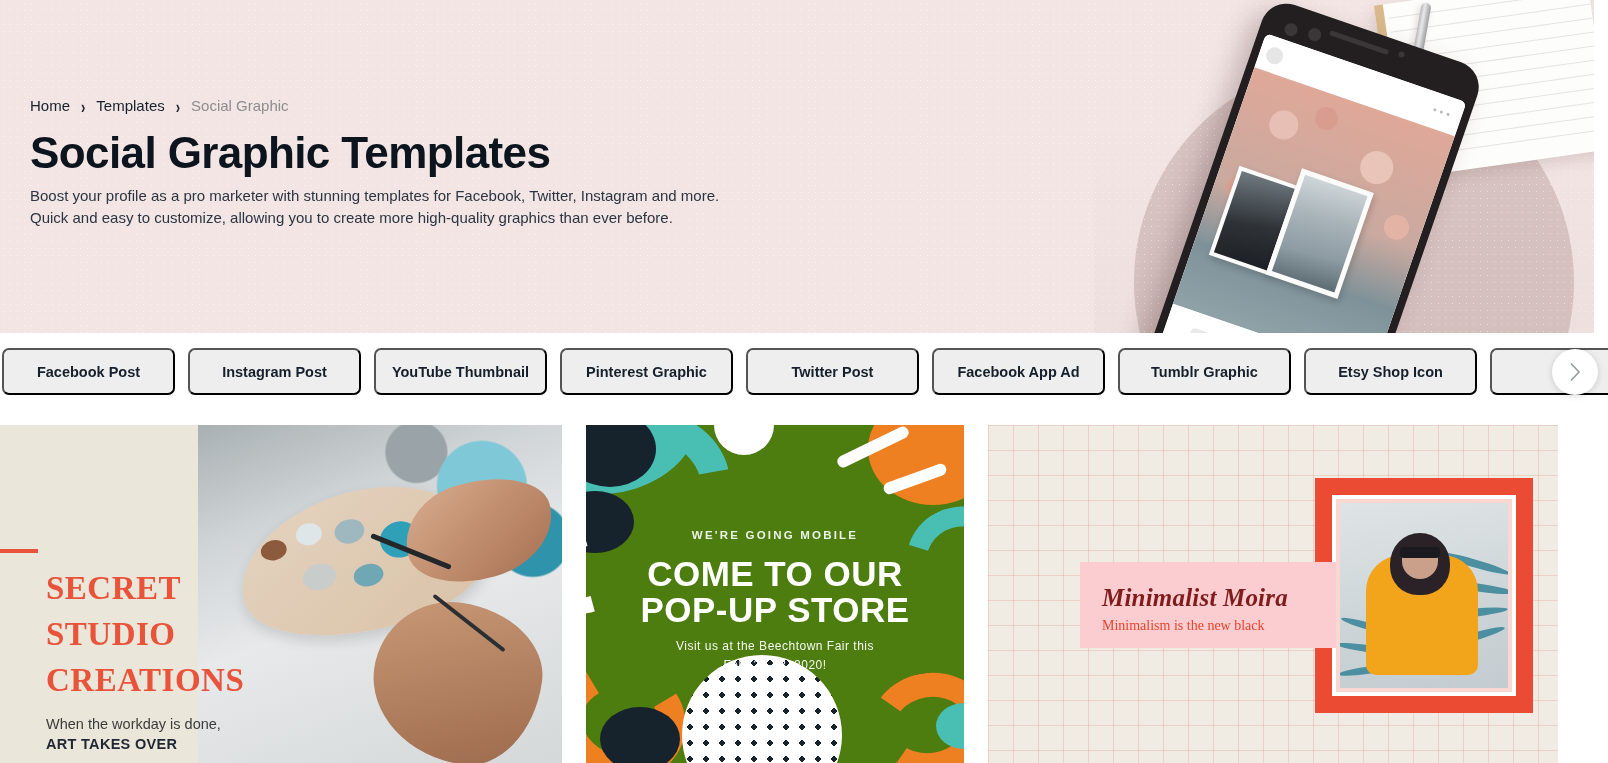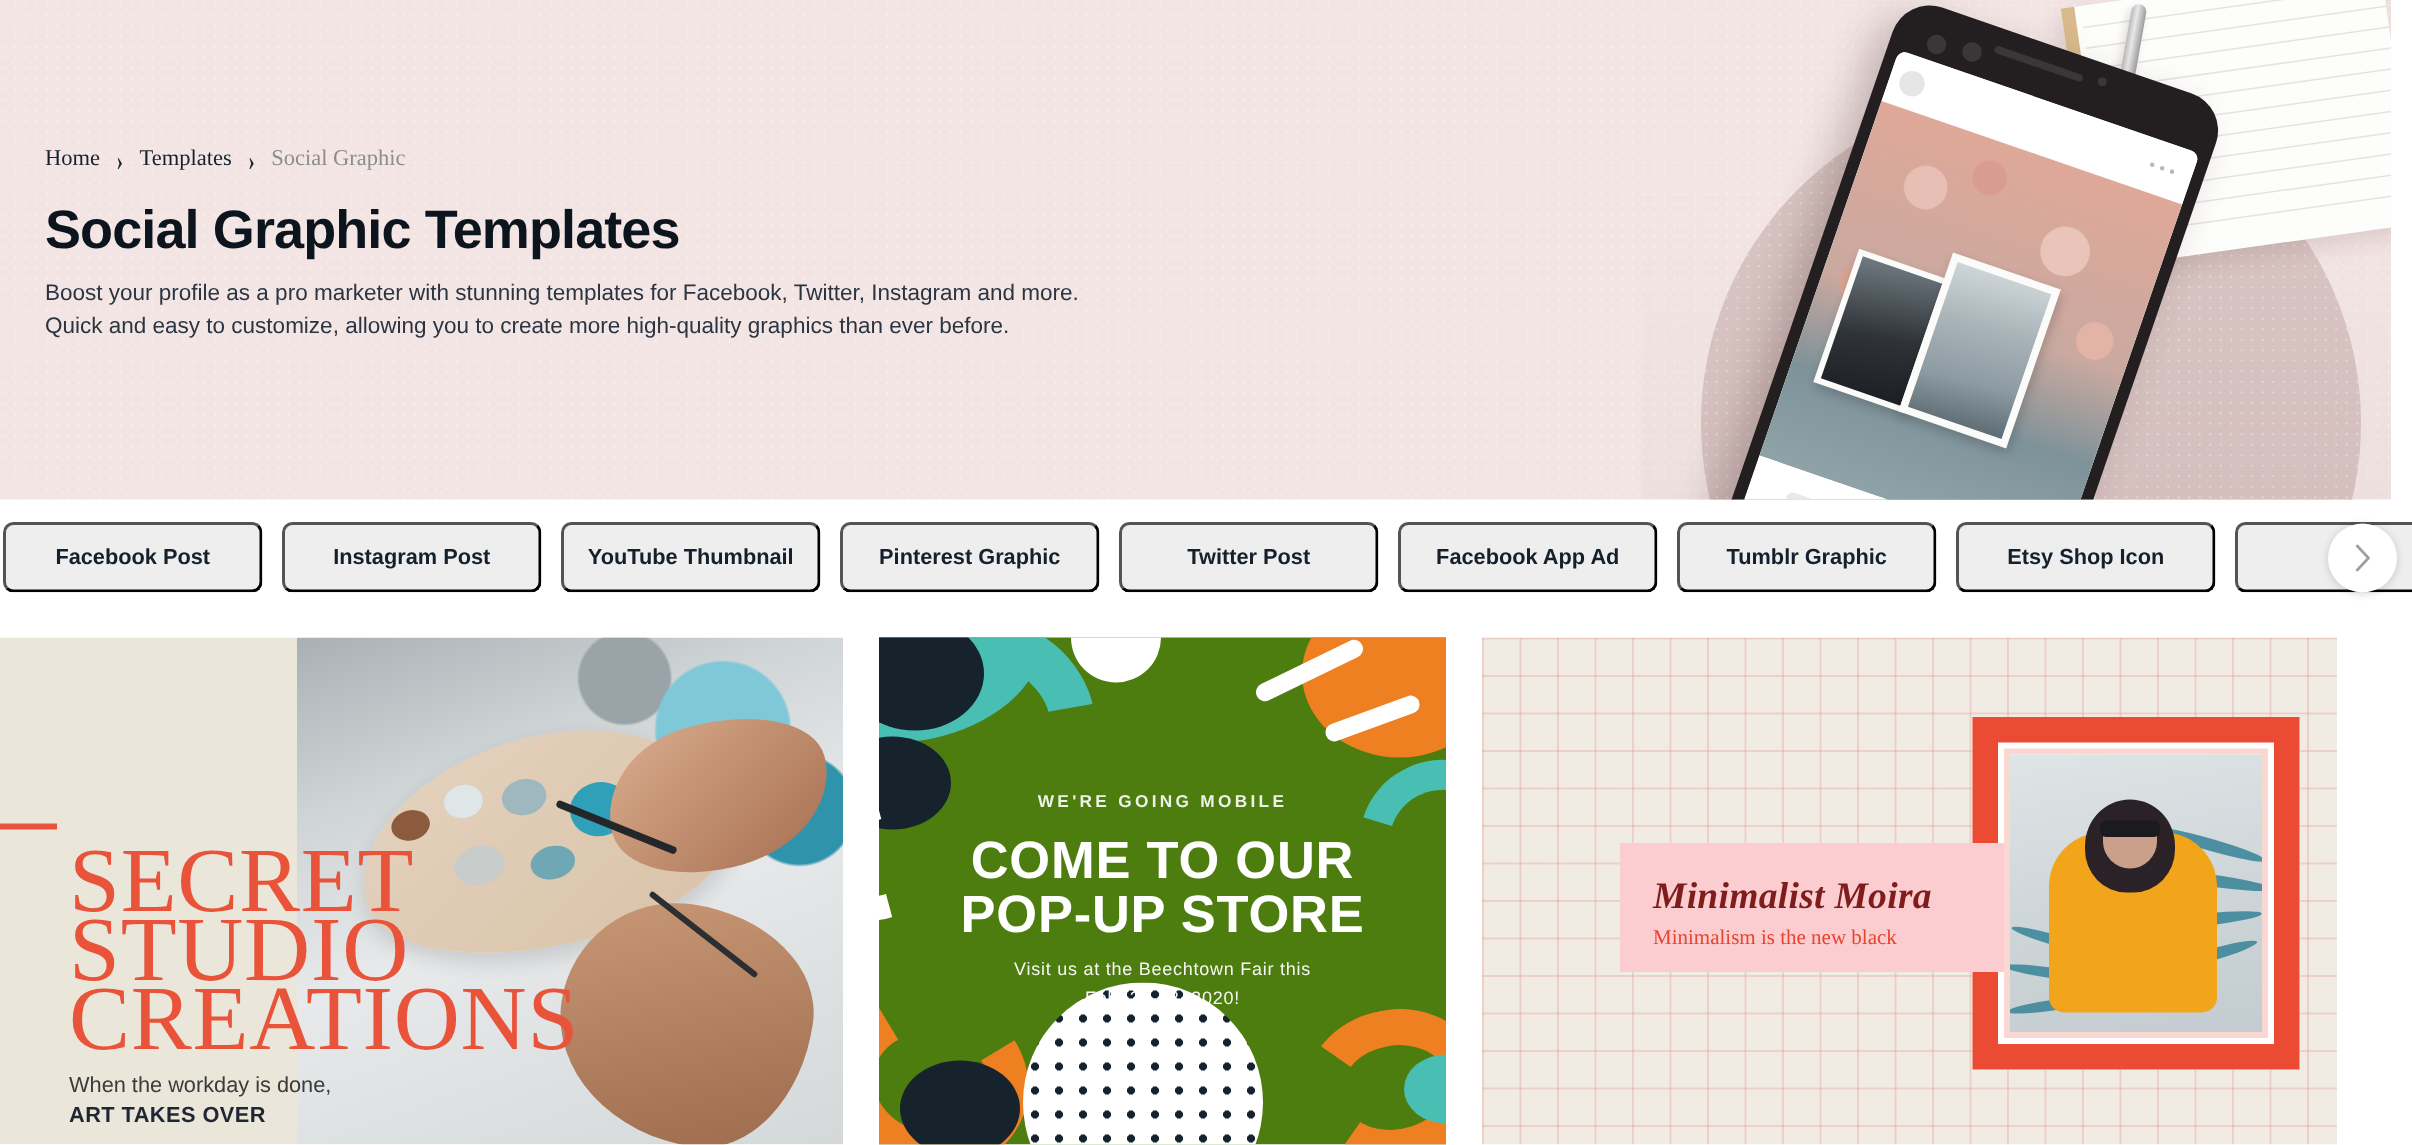--- a/index.html
+++ b/index.html
@@ -22,27 +22,27 @@
     position: absolute; inset: 0;
     background-image:
       radial-gradient(rgba(255,255,255,.55) 0.6px, transparent 0.7px),
       radial-gradient(rgba(255,255,255,.35) 0.5px, transparent 0.6px);
     background-size: 7px 7px, 11px 11px;
     background-position: 0 0, 3px 4px;
     pointer-events: none;
   }
   .hero-copy { position: absolute; left: 30px; top: 96px; z-index: 6; }
 
-  .breadcrumb { display: flex; align-items: center; gap: 11px; font-size: 15px; line-height: 20px; font-family: Liberation Serif, serif; }
+  .breadcrumb { display: flex; align-items: center; gap: 11px; font-size: 15px; line-height: 20px; }
   .crumb { color: #16212e; }
   .crumb.current { color: #8d8d8d; }
   .crumb-sep { color: #16212e; font-size: 13px; font-weight: bold; line-height: 1; transform: scaleY(1.45); }
 
   .page-title {
-    font-size: 36px; font-weight: bold; color: #0c141d;
+    font-size: 44px; font-weight: bold; color: #0c141d;
     letter-spacing: -0.6px; margin-top: 15px; line-height: 44px;
   }
   .hero-desc {
     margin-top: 10px; font-size: 15px; line-height: 22px; color: #2b3542;
     max-width: 700px;
   }
   .hero-desc span { display: block; }
 
   
   .art { position: absolute; right: 0; top: 0; width: 520px; height: 333px; }
@@ -164,22 +164,22 @@
   
   .cards { position:absolute; left:0; top:425px; width:1608px; height:338px; }
   .card { position:absolute; top:0; height:338px; overflow:hidden; cursor:pointer; }
 
   
   .card1 { left: 0; width: 562px; }
   .c1-left { position:absolute; left:0; top:0; width:198px; height:100%; background:#eae6d9; }
   .c1-rule { position:absolute; left:-10px; top:124px; width:48px; height:4px; background:#e8533a; }
   .c1-title {
     position:absolute; left:46px; top:140px; width: 330px;
-    font-family: "Liberation Serif", serif; font-weight: normal;
-    font-size: 61px; line-height: 46px; color: #e8533a; letter-spacing: .5px;
+    font-family: "Liberation Serif", serif; font-weight: bold;
+    font-size: 33px; line-height: 46px; color: #e8533a; letter-spacing: .5px;
   }
   .c1-sub {
     position:absolute; left:46px; top:289px;
     font-size: 14.5px; line-height: 20px; color:#3b3b3b;
   }
   .c1-sub b { color:#1f2733; letter-spacing:.3px; }
   .c1-photo {
     position:absolute; left:198px; top:0; width:364px; height:100%;
     background:
       radial-gradient(circle at 78% 18%, #7fc8d8 0 44px, transparent 46px),

